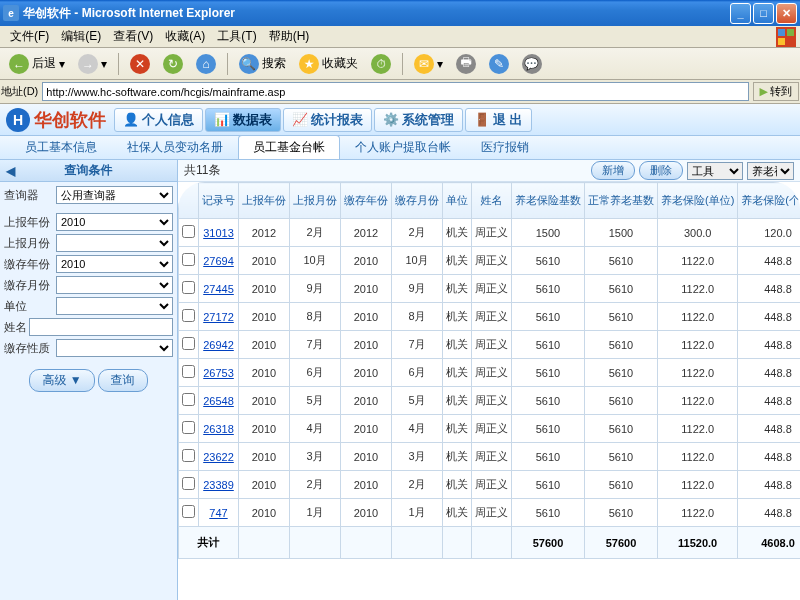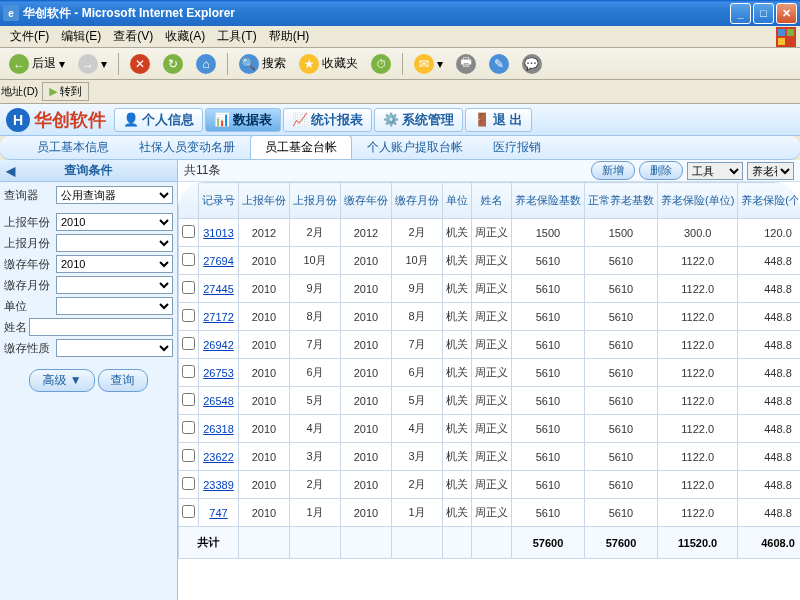--- a/index.html
+++ b/index.html
@@ -22,21 +22,21 @@
 .addrbar input { flex: 1; height: 19px; border: 1px solid #7f9db9; font-size: 11px; padding: 0 3px; }
 .addrbar .gobtn { padding: 1px 6px; font-size: 11px; background: #ece9d8; border: 1px solid #aca899; display:flex;align-items:center;gap:2px; }
 .app-header { height: 32px; background: linear-gradient(#f0f8ff, #d0e8ff); display: flex; align-items: center; padding: 0 6px; gap: 8px; border-bottom: 1px solid #a0c4e8; }
 .app-logo { display: flex; align-items: center; gap: 4px; }
 .app-logo .lg { width: 24px; height: 24px; border-radius: 50%; background: #1e6bc7; color:#fff; display:flex;align-items:center;justify-content:center;font-weight:bold;font-size:14px; }
 .app-logo .name { font-size: 18px; font-weight: bold; color: #d04020; }
 .app-nav { display: flex; gap: 2px; }
 .app-nav .nb { height: 24px; padding: 0 8px; background: linear-gradient(#fff, #e0f0ff); border: 1px solid #a0c4e8; border-radius: 3px; display: flex; align-items: center; gap: 3px; font-size: 13px; font-weight: bold; color: #2060a0; }
 .app-nav .nb.active { background: linear-gradient(#b0d8ff, #6ab0e8); color: #003060; }
 .app-nav .nb .ni { width: 16px; height: 16px; border-radius: 2px; }
-.subtabs { height: 24px; background: linear-gradient(#f0f8ff, #d8ecff); display: flex; align-items: flex-end; padding: 0 22px; border-bottom: 1px solid #a0c4e8; border-radius: 10px; }
+.subtabs { height: 24px; background: linear-gradient(#f0f8ff, #d8ecff); display: flex; align-items: flex-end; padding: 0 10px; border-bottom: 1px solid #a0c4e8; }
 .subtabs .st { padding: 3px 14px; font-size: 12px; color: #2060a0; border: 1px solid transparent; border-bottom: none; }
 .subtabs .st.active { background: #fff; border-color: #a0c4e8; border-radius: 4px 4px 0 0; color: #000; }
 .main { display: flex; height: 440px; background: #fff; }
 .sidebar { width: 178px; background: #eaf4ff; border-right: 1px solid #a0c4e8; display: flex; flex-direction: column; }
 .sb-title { height: 22px; background: linear-gradient(#e0f0ff, #c8e0f8); display: flex; align-items: center; justify-content: center; font-size: 12px; font-weight: bold; color: #2060a0; border-bottom: 1px solid #a0c4e8; position: relative; }
 .sb-title .tri { position: absolute; left: 6px; }
 .sb-form { padding: 4px; }
 .sb-row { display: flex; align-items: center; margin-bottom: 3px; }
 .sb-row label { width: 52px; font-size: 11.5px; color: #333; }
 .sb-row select, .sb-row input { flex: 1; height: 18px; border: 1px solid #7f9db9; font-size: 11px; background:#fff; }
@@ -118,20 +118,21 @@
   <div class="tb-btn">
       <span class="ico" style="background:#4a90d9">✎</span>
     </div>
   <div class="tb-btn">
       <span class="ico" style="background:#888">💬</span>
     </div>
 </div>
 
 <div class="addrbar">
   <span>地址(D)</span>
+  <input value="http://www.hc-software.com/hcgis/mainframe.asp" style="">
   <button class="gobtn">
       <span style="color:#7cb342">▶</span>
       <span>转到</span>
     </button>
 </div>
 
 <div class="app-header">
   <div class="app-logo">
     <span class="lg">H</span>
     <span class="name">华创软件</span>

